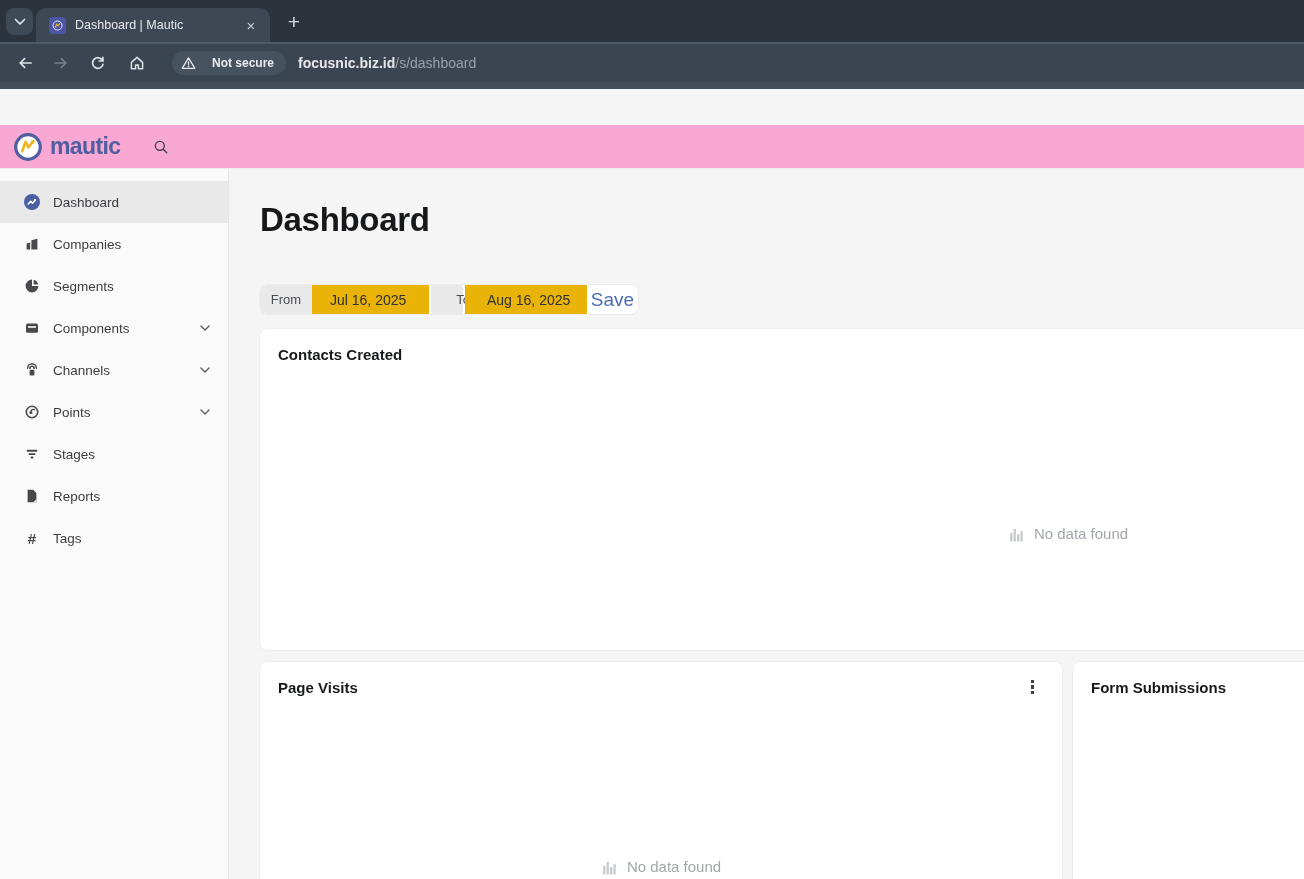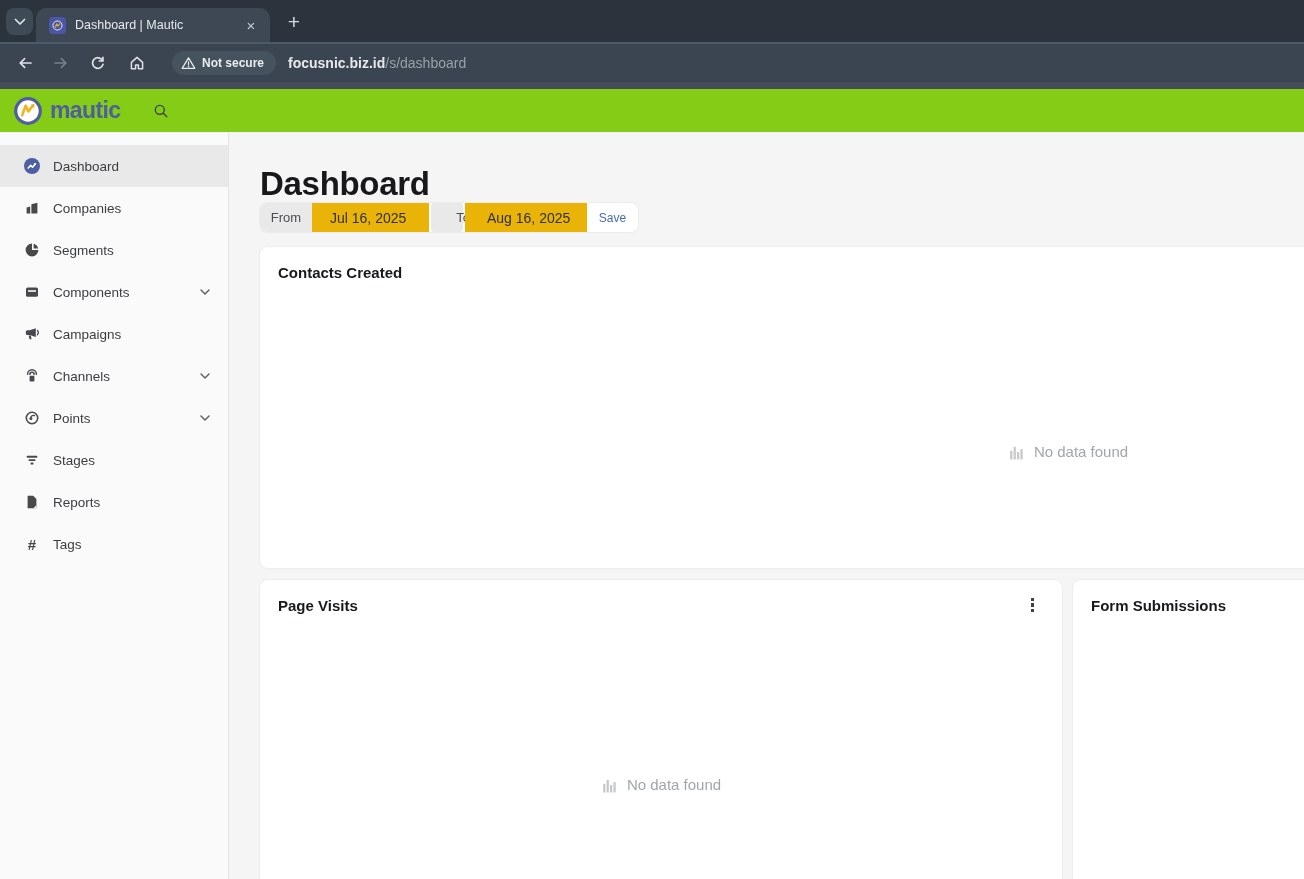--- a/index.html
+++ b/index.html
@@ -21,58 +21,58 @@
   .newtab-btn { position:absolute; left:280px; top:8px; width:28px; height:28px; color:#d2d7db;
     font-size:21px; font-weight:300; display:flex; align-items:center; justify-content:center; cursor:pointer; }
 
   .toolbar { height:40px; background:#3a4551; border-top:2px solid #4d5a67;
     display:flex; align-items:center; padding-left:10px; }
   .chrome-bottom { height:7px; background:#434e5a; }
   .nav-btn { width:30px; height:30px; margin-right:6px; display:flex; align-items:center;
     justify-content:center; cursor:pointer; flex:0 0 auto; }
   .home-btn { margin-left:4px; }
   .security-chip { margin-left:14px; height:24px; border-radius:12px; background:#46525e;
-    display:flex; align-items:center; gap:6px; padding:0 12px 0 9px; cursor:pointer; flex:0 0 auto; }
+    display:flex; align-items:center; gap:16px; padding:0 12px 0 9px; cursor:pointer; flex:0 0 auto; }
   .security-chip span { color:#e9ecef; font-size:12px; font-weight:700; }
   .url { margin-left:12px; font-size:14px; white-space:nowrap; }
   .url .host { color:#e6e9ec;font-weight:bold; }
   .url .path { color:#99a1a9; }
 
   
-  .app-header { height:44px; background:#84cc16; display:flex; align-items:center; border-bottom:1px solid #efeff1; }
+  .app-header { height:44px; background:#f9a8d4; display:flex; align-items:center; border-bottom:1px solid #efeff1;margin-top:36px; }
   .brand { display:flex; align-items:center; margin-left:13px; cursor:pointer; }
   .brand-text { color:#4e5e9e; font-size:23px; font-weight:700; letter-spacing:-0.6px; margin-left:7px; }
   .header-search { margin-left:28px; width:24px; height:24px; display:flex; align-items:center;
     justify-content:center; cursor:pointer; }
 
   
   .app-body { display:flex; height:746px; }
   .sidebar { width:229px; flex:0 0 auto; background:#fafafa; border-right:1px solid #e4e4e6; padding-top:12px; }
   .nav-item { height:42px; display:flex; align-items:center; padding:0 18px 0 24px; cursor:pointer; }
   .nav-item.active { background:#e9e9ea; }
   .nav-ico { width:16px; height:16px; flex:0 0 auto; display:flex; align-items:center; justify-content:center; }
   .nav-label { margin-left:13px; font-size:13.5px; color:#3b3d40; flex:1; }
   .nav-chevron { flex:0 0 auto; display:flex; align-items:center; }
   .hash-glyph { font-size:15px; font-weight:700; color:#47494d; line-height:1; }
 
   .content { flex:1; position:relative; padding-left:31px; }
   .page-title { margin-top:32px; font-size:33px; font-weight:600; color:#17181a; letter-spacing:-0.3px; }
 
   
-  .date-filter { width:378px; height:29px; background:#ffffff; border-radius:7px;
+  .date-filter { margin-top:46px; width:378px; height:29px; background:#ffffff; border-radius:7px;
     display:flex; align-items:center; overflow:hidden; box-shadow:0 0 0 1px #ececee; }
   .df-addon { height:100%; background:#e9e9ea; color:#4a4d52; font-size:13px;
     display:flex; align-items:center; justify-content:center; flex:0 0 auto; }
   .df-addon.from { width:52px; border-radius:7px 0 0 7px; }
   .df-addon.to { width:31px; margin:0 2px; border-radius:3px;padding-left:32px; }
   .df-input { border:none; outline:none; background:#eab308; height:100%; font-size:14px; color:#2e3135;
     font-family:"Liberation Sans", sans-serif; }
   .df-input.from-input { width:117px; padding-left:18px; }
   .df-input.to-input { width:122px; padding-left:22px; }
-  .df-save { flex:1; text-align:center; font-size:12px; color:#4a6cb3; cursor:pointer; }
+  .df-save { flex:1; text-align:center; font-size:19px; color:#4a6cb3; cursor:pointer; }
 
   
   .card { background:#ffffff; border-radius:8px; position:relative;
     box-shadow:0 0 0 1px #ededef, 0 1px 2px rgba(25,25,35,0.03); }
   .card-header { padding:17px 18px 0 18px; font-size:15px; font-weight:700; color:#17191d; }
   .card-contacts { margin-top:15px; width:1616px; height:321px; }
   .cards-row { margin-top:12px; display:flex; gap:11px; }
   .card-pagevisits { width:802px; height:321px; }
   .card-forms { width:803px; height:321px; }
   .empty-state { position:absolute; top:196px; left:0; right:0; display:flex;
@@ -198,30 +198,20 @@
         </svg>
       </span>
       <span class="nav-label">Components</span>
       <span class="nav-chevron">
         <svg width="10" height="6" viewBox="0 0 10 6">
             <path d="M1 1 L5 5 L9 1" stroke="#5a5d61" stroke-width="1.4" fill="none" stroke-linecap="round" stroke-linejoin="round"></path>
           </svg>
       </span>
     </div>
 
-    <div class="nav-item">
-      <span class="nav-ico">
-        <svg width="16" height="16" viewBox="0 0 16 16">
-          <path d="M11.8 2.2 V11 L5.6 9 H3.4 A1.6 1.6 0 0 1 1.8 7.4 V5.8 A1.6 1.6 0 0 1 3.4 4.2 H5.6 Z" fill="#47494d"></path>
-          <path d="M4.6 9.4 L5.6 13.2 H7.6 L6.8 9.4 Z" fill="#47494d"></path>
-          <path d="M13.4 4.4 a3.4 3.4 0 0 1 0 4.4" stroke="#47494d" stroke-width="1.3" fill="none" stroke-linecap="round"></path>
-        </svg>
-      </span>
-      <span class="nav-label">Campaigns</span>
-    </div>
 
     <div class="nav-item">
       <span class="nav-ico">
         <svg width="16" height="16" viewBox="0 0 16 16">
           <rect x="5.6" y="7.8" width="4.8" height="5.6" rx="1" fill="#47494d"></rect>
           <path d="M3.6 6.2 a4.4 4.4 0 0 1 8.8 0" stroke="#47494d" stroke-width="1.5" fill="none" stroke-linecap="round"></path>
           <path d="M5.9 6.4 a2.1 2.1 0 0 1 4.2 0" stroke="#47494d" stroke-width="1.5" fill="none" stroke-linecap="round"></path>
         </svg>
       </span>
       <span class="nav-label">Channels</span>

